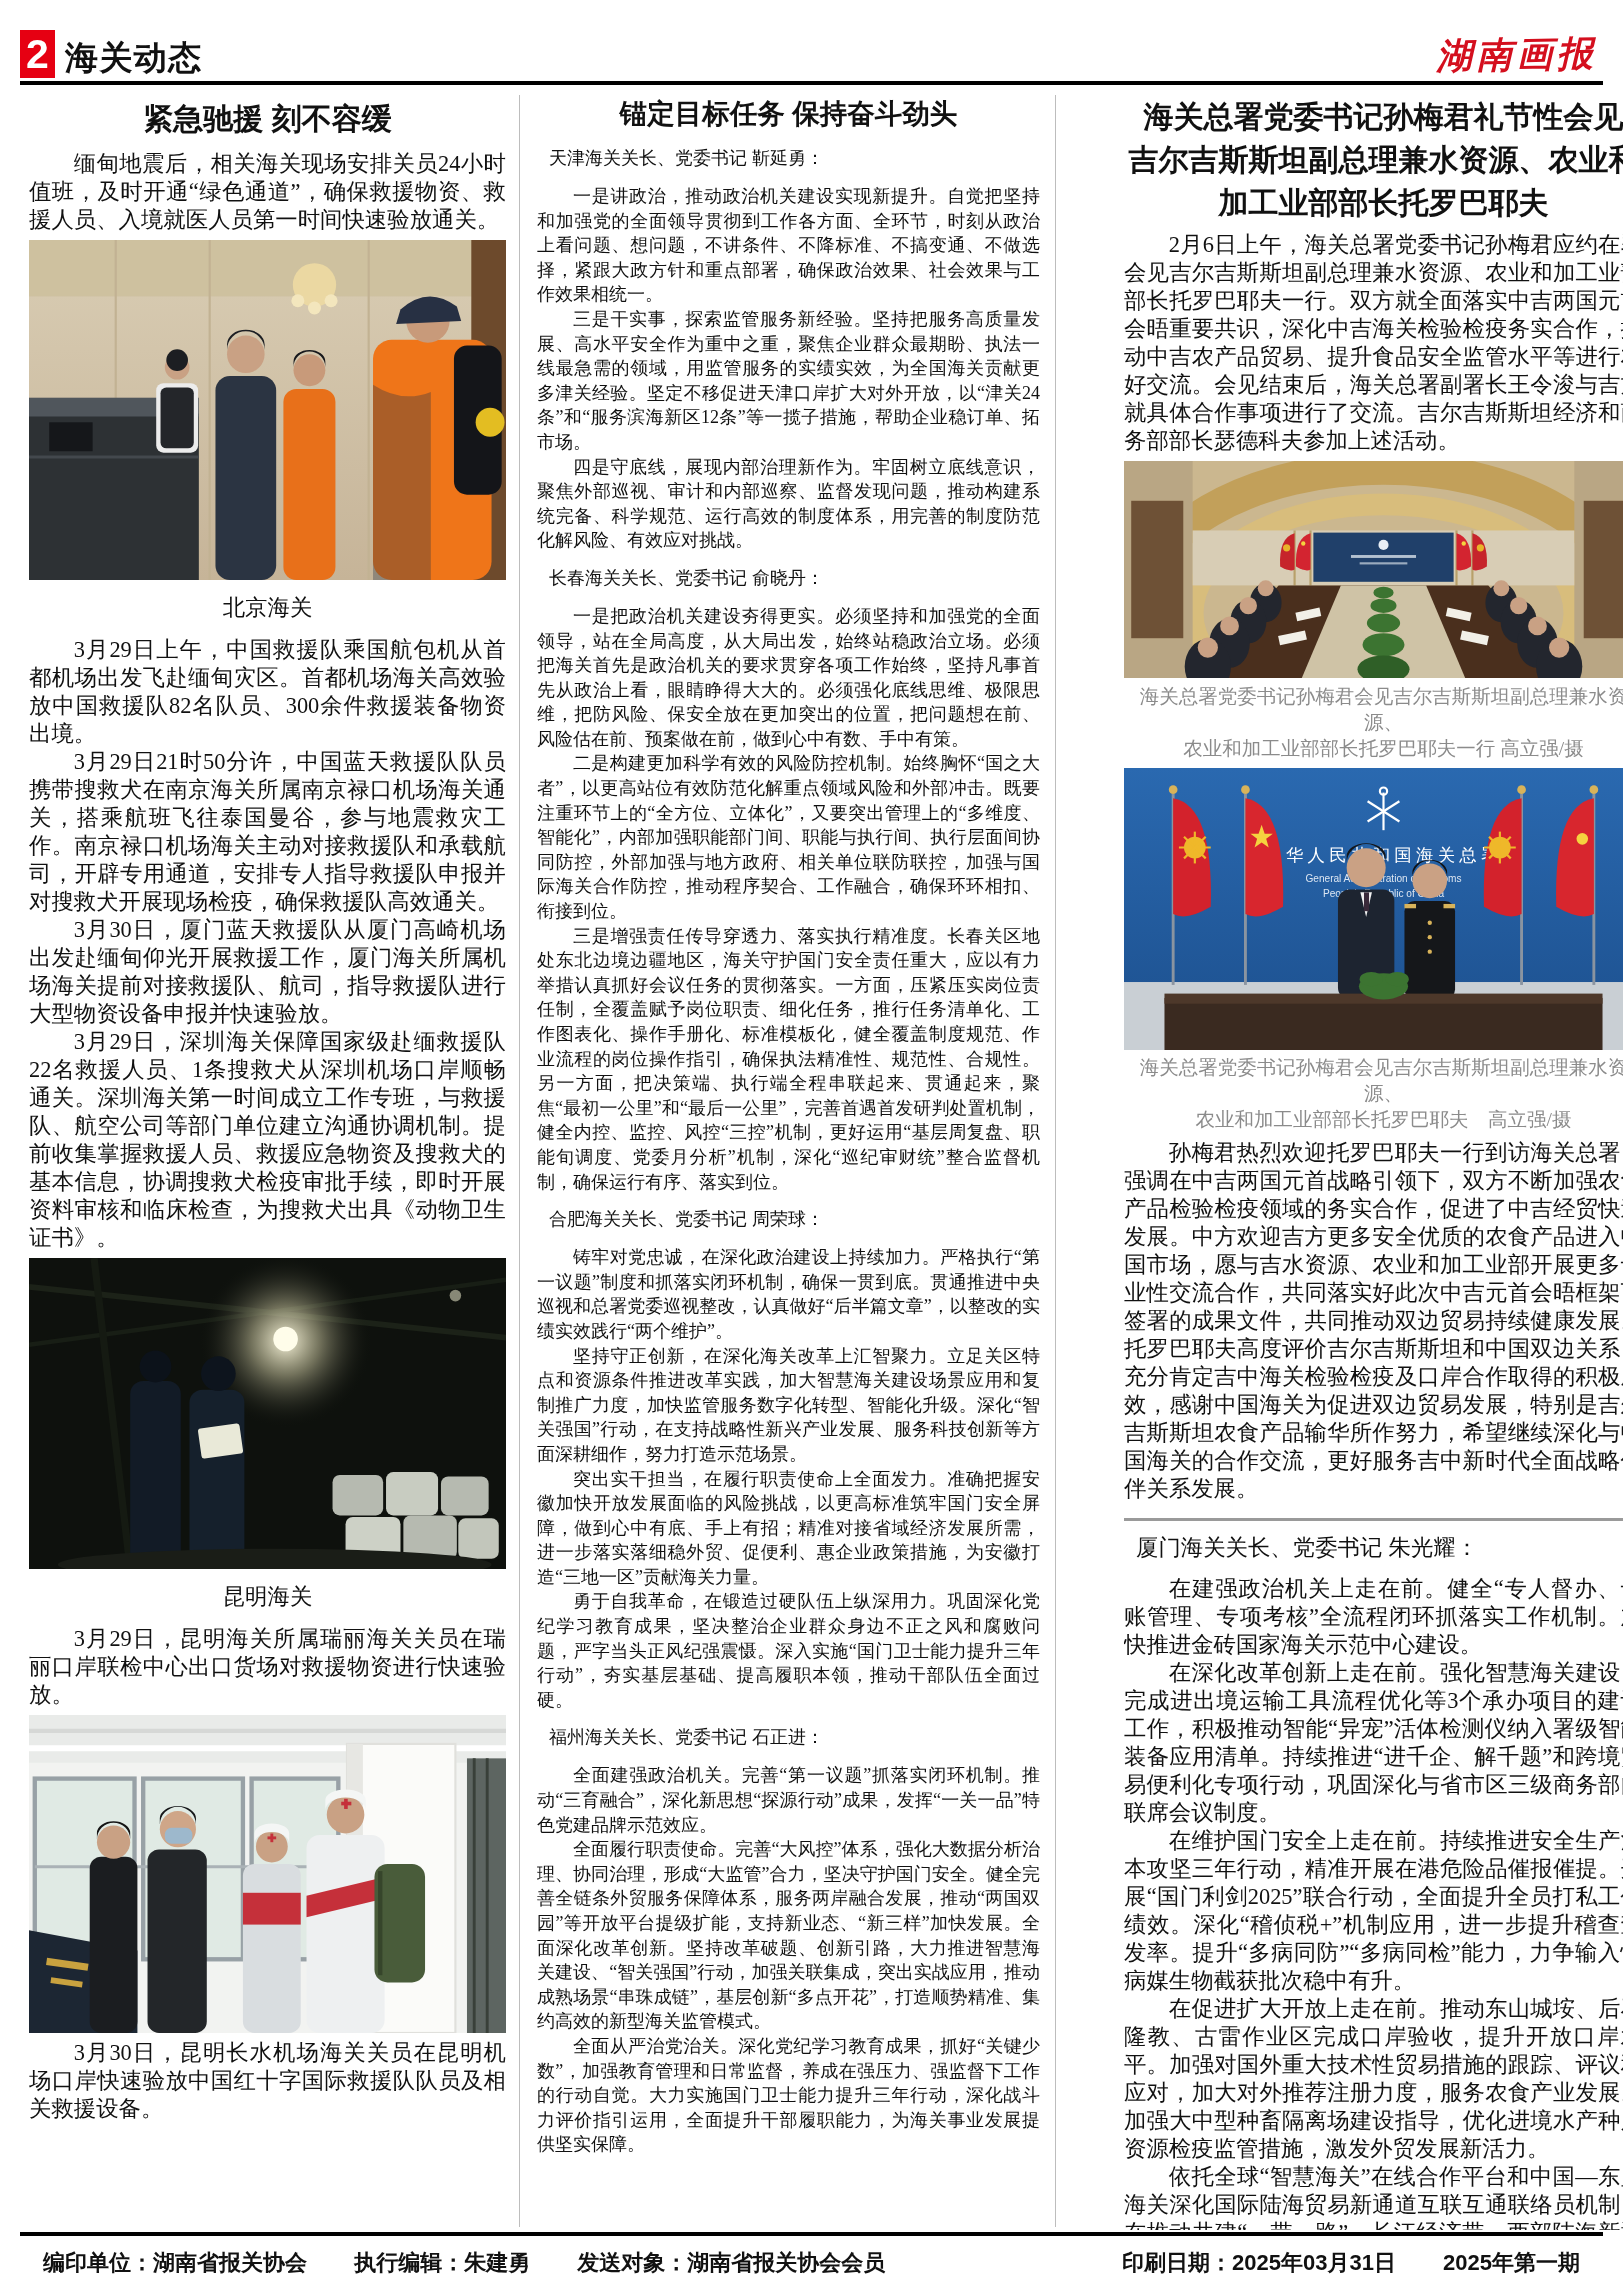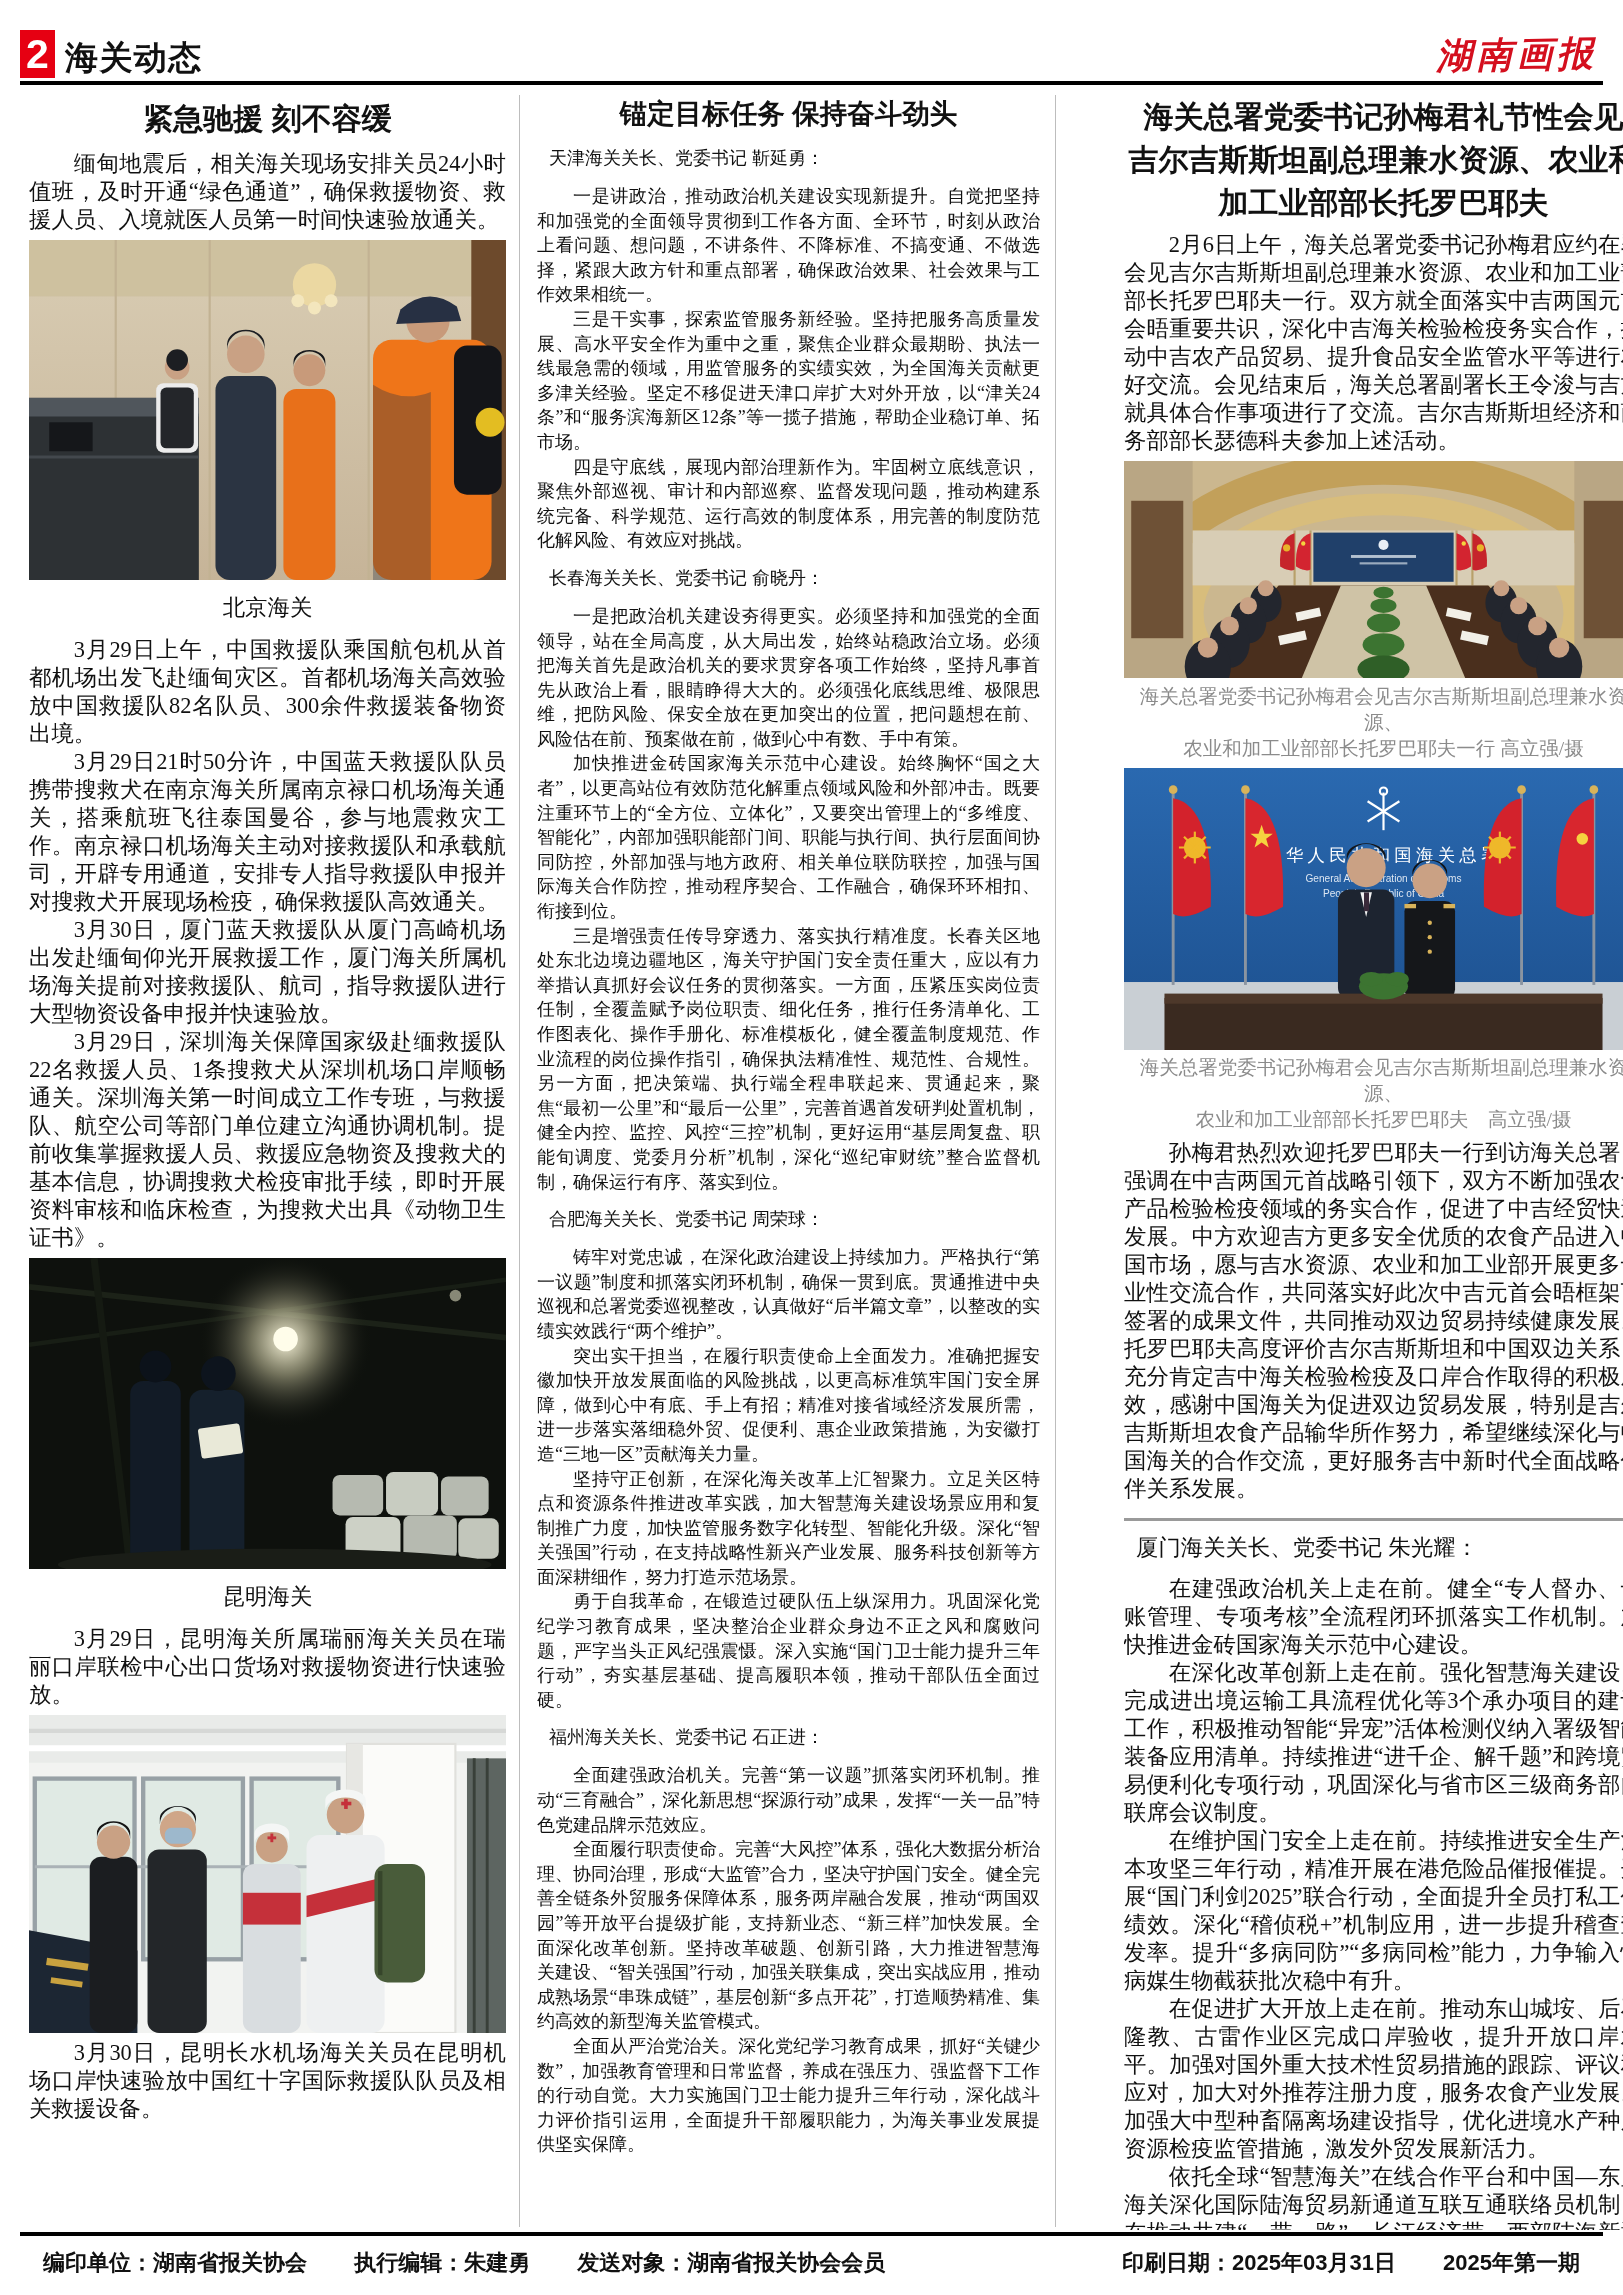--- a/index.html
+++ b/index.html
@@ -197,27 +197,27 @@
   <div class="col col-mid">
     <h2 class="art-title">锚定目标任务 保持奋斗劲头</h2>
 
     <h3 class="subhead">天津海关关长、党委书记 靳延勇：</h3>
     <p class="para">一是讲政治，推动政治机关建设实现新提升。自觉把坚持和加强党的全面领导贯彻到工作各方面、全环节，时刻从政治上看问题、想问题，不讲条件、不降标准、不搞变通、不做选择，紧跟大政方针和重点部署，确保政治效果、社会效果与工作效果相统一。</p>
     <p class="para">三是干实事，探索监管服务新经验。坚持把服务高质量发展、高水平安全作为重中之重，聚焦企业群众最期盼、执法一线最急需的领域，用监管服务的实绩实效，为全国海关贡献更多津关经验。坚定不移促进天津口岸扩大对外开放，以“津关24条”和“服务滨海新区12条”等一揽子措施，帮助企业稳订单、拓市场。</p>
     <p class="para">四是守底线，展现内部治理新作为。牢固树立底线意识，聚焦外部巡视、审计和内部巡察、监督发现问题，推动构建系统完备、科学规范、运行高效的制度体系，用完善的制度防范化解风险、有效应对挑战。</p>
 
     <h3 class="subhead">长春海关关长、党委书记 俞晓丹：</h3>
     <p class="para">一是把政治机关建设夯得更实。必须坚持和加强党的全面领导，站在全局高度，从大局出发，始终站稳政治立场。必须把海关首先是政治机关的要求贯穿各项工作始终，坚持凡事首先从政治上看，眼睛睁得大大的。必须强化底线思维、极限思维，把防风险、保安全放在更加突出的位置，把问题想在前、风险估在前、预案做在前，做到心中有数、手中有策。</p>
-    <p class="para">加快推进金砖国家海关示范中心建设。始终胸怀“国之大者”，以更高站位有效防范化解重点领域风险和外部冲击。既要注重环节上的“全方位、立体化”，又要突出管理上的“多维度、智能化”，内部加强职能部门间、职能与执行间、执行层面间协同防控，外部加强与地方政府、相关单位联防联控，加强与国际海关合作防控，推动程序契合、工作融合，确保环环相扣、衔接到位。</p>
+    <p class="para">二是构建更加科学有效的风险防控机制。始终胸怀“国之大者”，以更高站位有效防范化解重点领域风险和外部冲击。既要注重环节上的“全方位、立体化”，又要突出管理上的“多维度、智能化”，内部加强职能部门间、职能与执行间、执行层面间协同防控，外部加强与地方政府、相关单位联防联控，加强与国际海关合作防控，推动程序契合、工作融合，确保环环相扣、衔接到位。</p>
     <p class="para">三是增强责任传导穿透力、落实执行精准度。长春关区地处东北边境边疆地区，海关守护国门安全责任重大，应以有力举措认真抓好会议任务的贯彻落实。一方面，压紧压实岗位责任制，全覆盖赋予岗位职责、细化任务，推行任务清单化、工作图表化、操作手册化、标准模板化，健全覆盖制度规范、作业流程的岗位操作指引，确保执法精准性、规范性、合规性。另一方面，把决策端、执行端全程串联起来、贯通起来，聚焦“最初一公里”和“最后一公里”，完善首遇首发研判处置机制，健全内控、监控、风控“三控”机制，更好运用“基层周复盘、职能旬调度、党委月分析”机制，深化“巡纪审财统”整合监督机制，确保运行有序、落实到位。</p>
 
     <h3 class="subhead">合肥海关关长、党委书记 周荣球：</h3>
     <p class="para">铸牢对党忠诚，在深化政治建设上持续加力。严格执行“第一议题”制度和抓落实闭环机制，确保一贯到底。贯通推进中央巡视和总署党委巡视整改，认真做好“后半篇文章”，以整改的实绩实效践行“两个维护”。</p>
+    <p class="para">坚持守正创新，在深化海关改革上汇智聚力。立足关区特点和资源条件推进改革实践，加大智慧海关建设场景应用和复制推广力度，加快监管服务数字化转型、智能化升级。深化“智关强国”行动，在支持战略性新兴产业发展、服务科技创新等方面深耕细作，努力打造示范场景。</p>
     <p class="para">突出实干担当，在履行职责使命上全面发力。准确把握安徽加快开放发展面临的风险挑战，以更高标准筑牢国门安全屏障，做到心中有底、手上有招；精准对接省域经济发展所需，进一步落实落细稳外贸、促便利、惠企业政策措施，为安徽打造“三地一区”贡献海关力量。</p>
-    <p class="para">坚持守正创新，在深化海关改革上汇智聚力。立足关区特点和资源条件推进改革实践，加大智慧海关建设场景应用和复制推广力度，加快监管服务数字化转型、智能化升级。深化“智关强国”行动，在支持战略性新兴产业发展、服务科技创新等方面深耕细作，努力打造示范场景。</p>
     <p class="para">勇于自我革命，在锻造过硬队伍上纵深用力。巩固深化党纪学习教育成果，坚决整治企业群众身边不正之风和腐败问题，严字当头正风纪强震慑。深入实施“国门卫士能力提升三年行动”，夯实基层基础、提高履职本领，推动干部队伍全面过硬。</p>
 
     <h3 class="subhead">福州海关关长、党委书记 石正进：</h3>
     <p class="para">全面建强政治机关。完善“第一议题”抓落实闭环机制。推动“三育融合”，深化新思想“探源行动”成果，发挥“一关一品”特色党建品牌示范效应。</p>
     <p class="para">全面履行职责使命。完善“大风控”体系，强化大数据分析治理、协同治理，形成“大监管”合力，坚决守护国门安全。健全完善全链条外贸服务保障体系，服务两岸融合发展，推动“两国双园”等开放平台提级扩能，支持新业态、“新三样”加快发展。全面深化改革创新。坚持改革破题、创新引路，大力推进智慧海关建设、“智关强国”行动，加强关联集成，突出实战应用，推动成熟场景“串珠成链”，基层创新“多点开花”，打造顺势精准、集约高效的新型海关监管模式。</p>
     <p class="para">全面从严治党治关。深化党纪学习教育成果，抓好“关键少数”，加强教育管理和日常监督，养成在强压力、强监督下工作的行动自觉。大力实施国门卫士能力提升三年行动，深化战斗力评价指引运用，全面提升干部履职能力，为海关事业发展提供坚实保障。</p>
   </div>
 
   <div class="vdiv vdiv2"></div>
 

